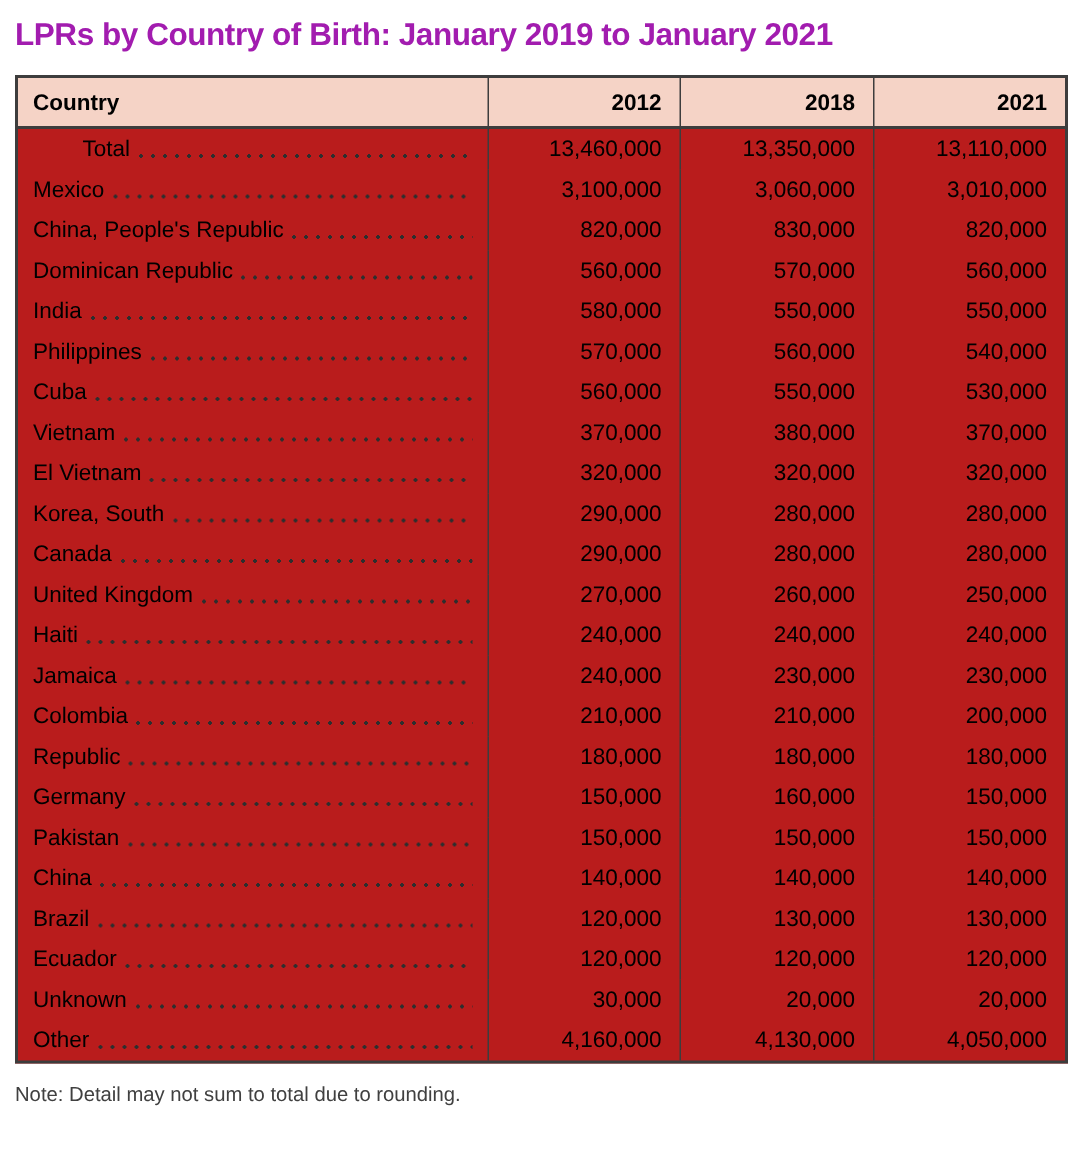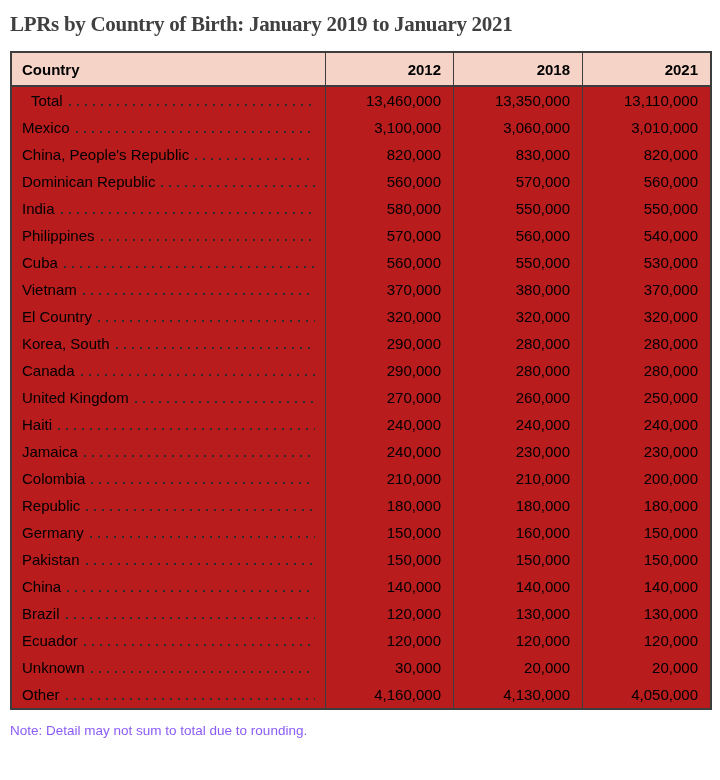--- a/index.html
+++ b/index.html
@@ -13,22 +13,21 @@
     width: 720px;
     height: 780px;
     padding: 8px 8px 0 10px;
     background: #ffffff;
   }
   .title {
     font-size: 21px;
     font-weight: bold;
     letter-spacing: -0.3px;
     margin: 4px 0 14px 0;
-    color: #404040;
-    font-family: Liberation Serif, serif;
+    color: #a21caf;
   }
   .table {
     width: 702px;
     border: 2px solid #3d3d3d;
     background: #b91c1c;
   }
   .tr {
     display: grid;
     grid-template-columns: 314px 128px 129px 1fr;
     align-items: center;
@@ -50,37 +49,37 @@
   .td.country {
     padding-left: 10px;
     border-right: 1px solid #3d3d3d;
   }
   .td.num {
     justify-content: flex-end;
     padding-right: 12px;
     border-right: 1px solid #3d3d3d;
   }
   .td.last { border-right: none; }
-  .tr.indent .td.country { padding-left: 19px; }
+  .tr.indent .td.country { padding-left: 19px; margin-left: 24px; }
   .cname { white-space: nowrap; flex: 0 0 auto; }
   .leader {
     flex: 1 1 auto;
     height: 4px;
     align-self: flex-end;
     margin: 0 10px 7px 5px;
     background-image: radial-gradient(circle 1.3px at 2px 2px, #2e2e2e 99%, transparent 100%);
     background-size: 8px 4px;
     background-repeat: repeat-x;
   }
   .head .td.country { border-right: 1px solid #3d3d3d; }
   .notes {
     margin-top: 10px;
     font-size: 13.5px;
     line-height: 1.6;
-    color: #8b5cf6;
+    color: #404040;
   }
 </style>
 </head>
 <body>
 
 <div class="page">
   <h1 class="title">LPRs by Country of Birth: January 2019 to January 2021</h1>
 
   <div class="table">
     <div class="tr head">
@@ -167,21 +166,21 @@
           <span class="cname">Vietnam</span>
           <span class="leader"></span>
         </div>
       <div class="td num">370,000</div>
       <div class="td num">380,000</div>
       <div class="td num last">370,000</div>
     </div>
 
     <div class="tr">
       <div class="td country">
-          <span class="cname">El Country</span>
+          <span class="cname">El Vietnam</span>
           <span class="leader"></span>
         </div>
       <div class="td num">320,000</div>
       <div class="td num">320,000</div>
       <div class="td num last">320,000</div>
     </div>
 
     <div class="tr">
       <div class="td country">
           <span class="cname">Korea, South</span>

